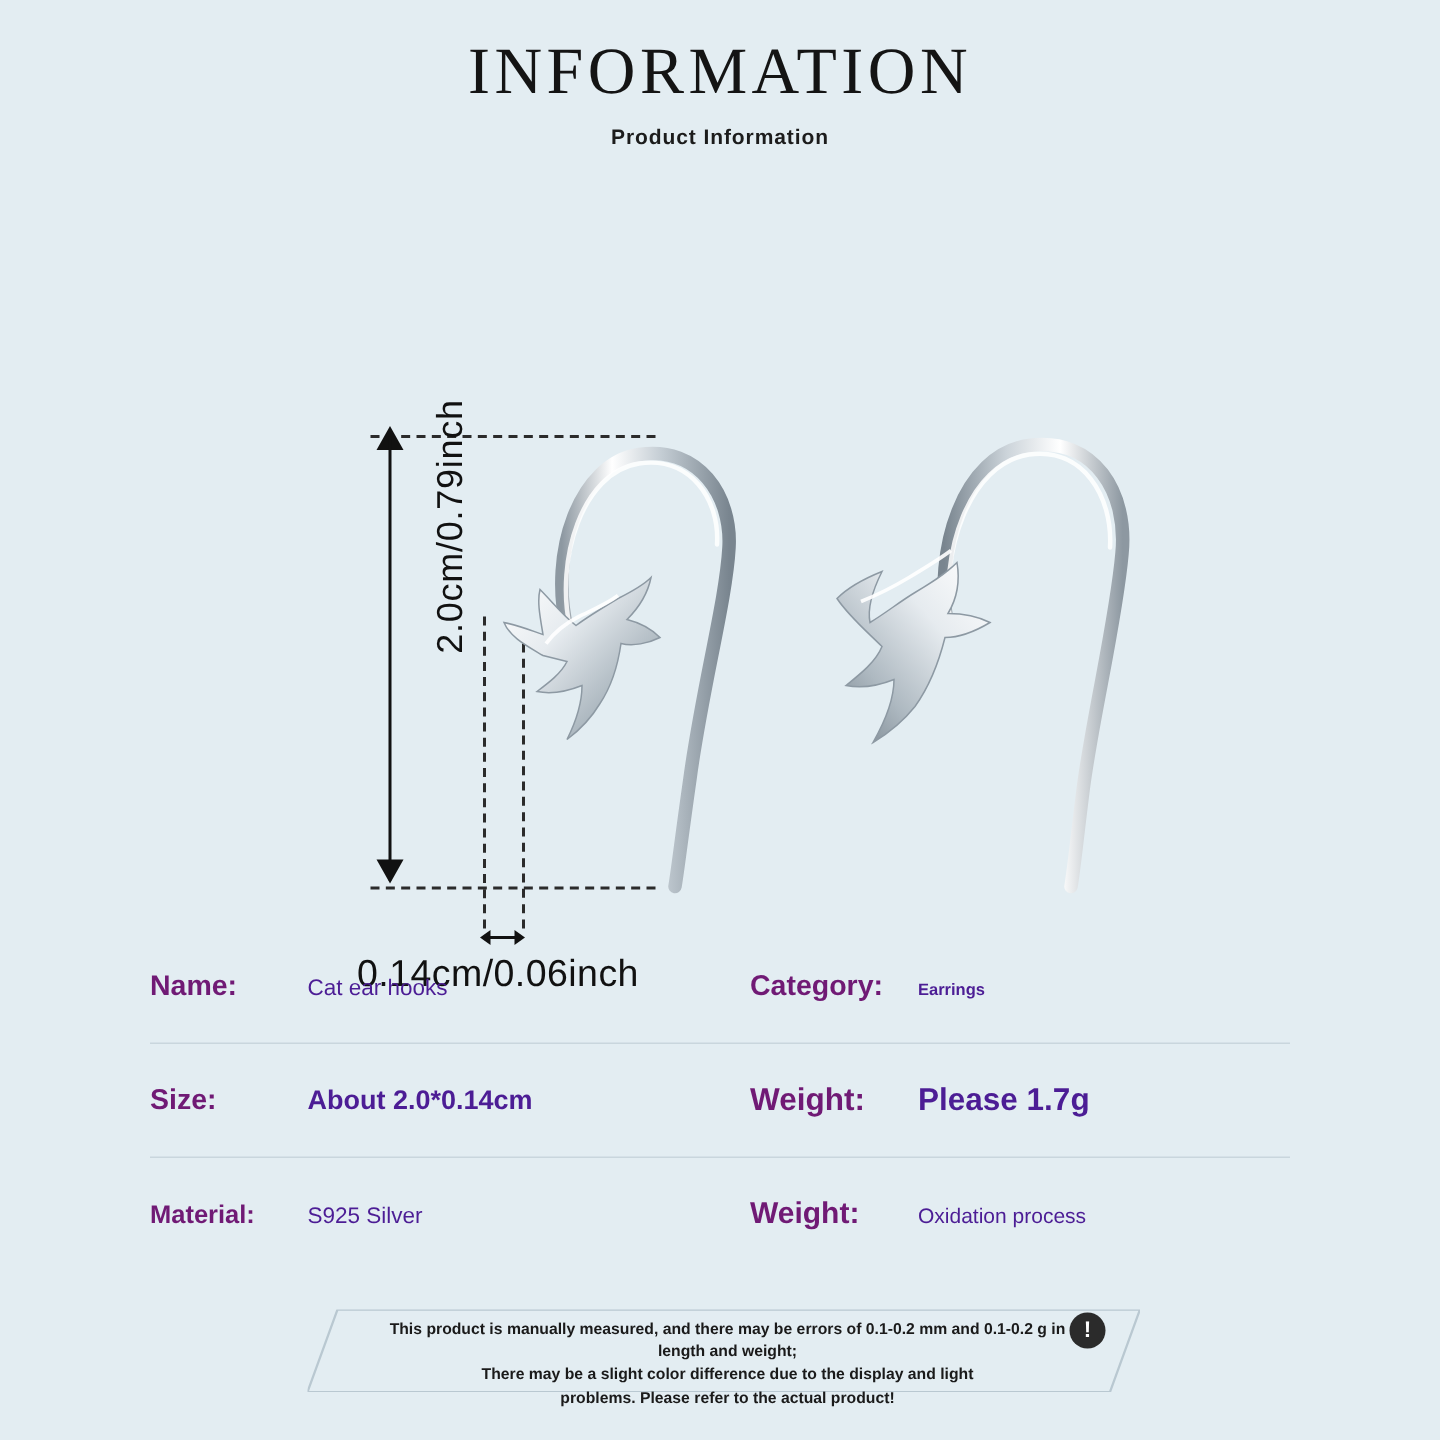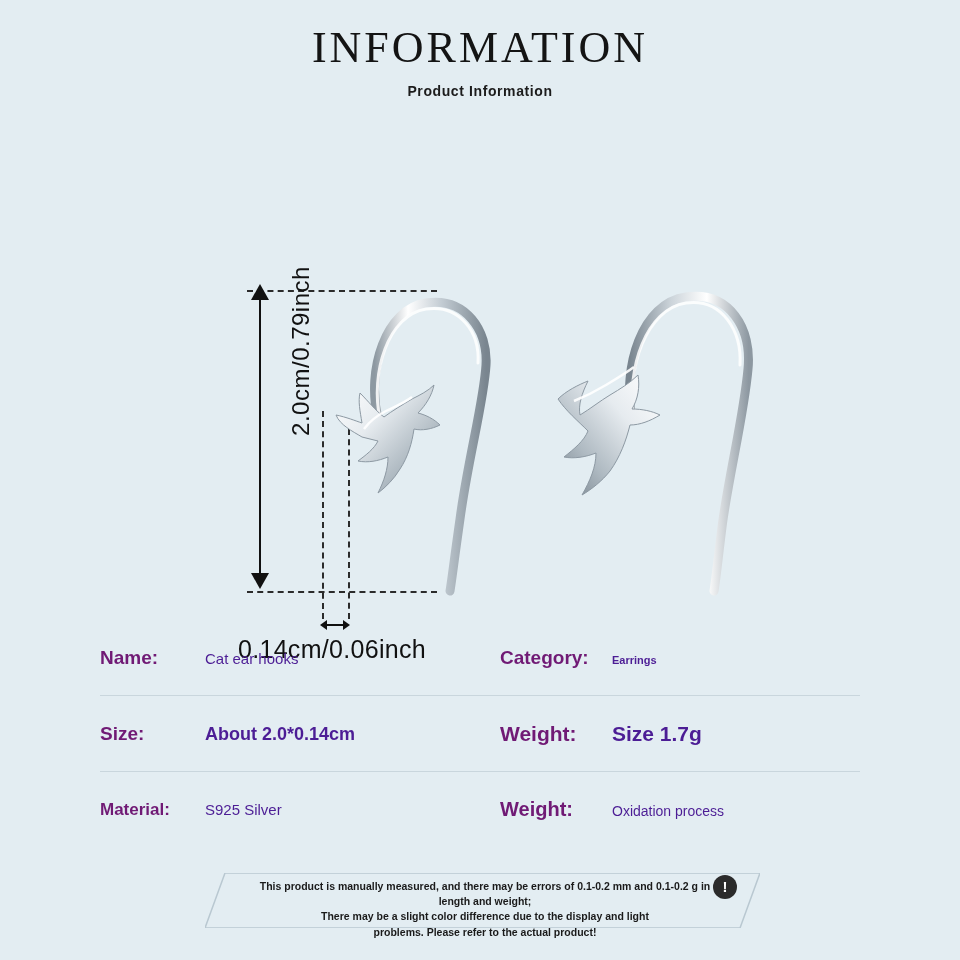--- a/index.html
+++ b/index.html
@@ -334,21 +334,21 @@
       </div>
     </div>
 
     <div class="spec-row r2">
       <div class="spec-cell cell-left">
         <span class="spec-key">Size:</span>
         <span class="spec-val">About 2.0*0.14cm</span>
       </div>
       <div class="spec-cell cell-right">
         <span class="spec-key">Weight:</span>
-        <span class="spec-val">Size 1.7g</span>
+        <span class="spec-val">Please 1.7g</span>
       </div>
     </div>
 
     <div class="spec-row r3">
       <div class="spec-cell cell-left">
         <span class="spec-key">Material:</span>
         <span class="spec-val">S925 Silver</span>
       </div>
       <div class="spec-cell cell-right">
         <span class="spec-key">Weight:</span>

